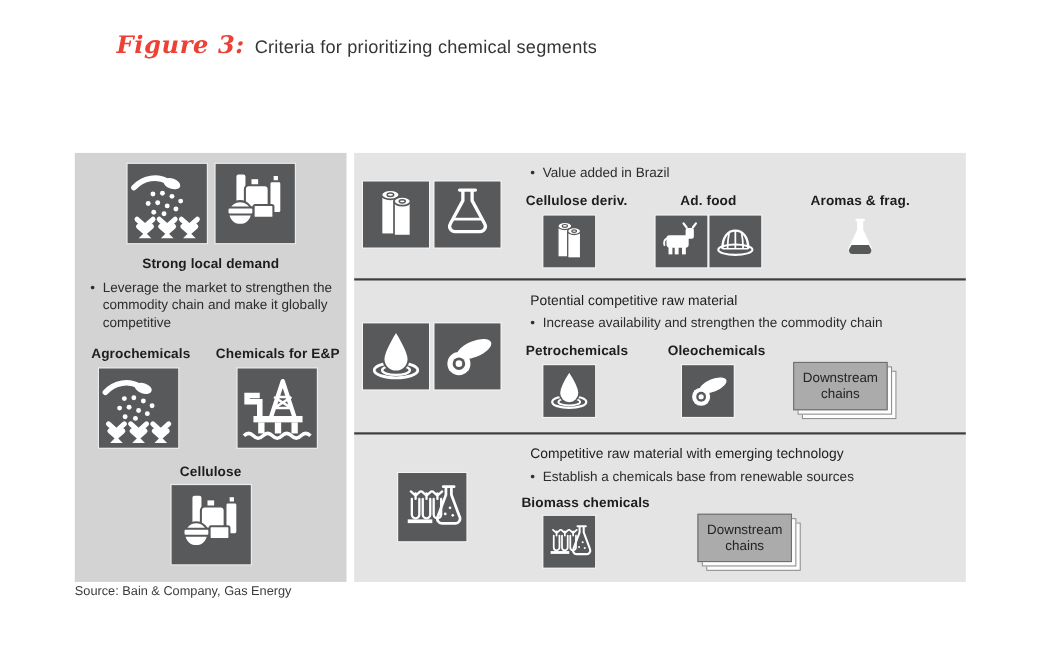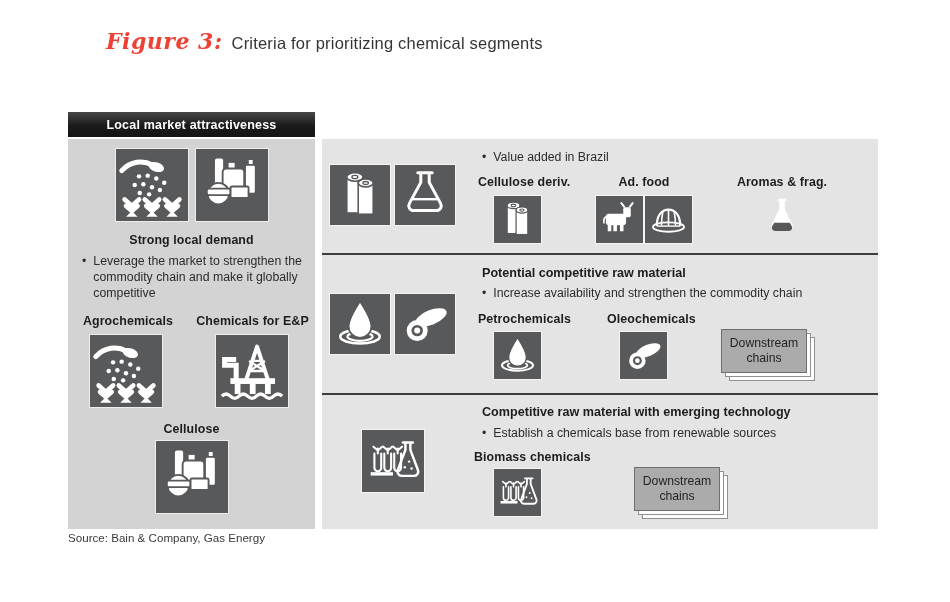--- a/index.html
+++ b/index.html
@@ -39,21 +39,21 @@
 
   .t72{width:72px;height:72px;}
   .t60{width:60px;height:60px;}
   .t47{width:47px;height:47px;}
 
   
   .seg-label{position:absolute;font-size:12.4px;font-weight:700;color:#1d1d1d;letter-spacing:.1px;}
   .center{text-align:center;}
   .bullet-line{position:absolute;display:flex;gap:7px;font-size:12.3px;color:#2c2c2c;line-height:1.32;}
   .bullet-dot{flex:0 0 auto;}
-  .row-heading{position:absolute;font-size:12.6px;font-weight:700;color:#1d1d1d;}
+  .row-heading{position:absolute;font-size:12.6px;font-weight:400;color:#1d1d1d;}
 
   
   .downstream{position:absolute;width:86px;height:44px;}
   .downstream .sheet{position:absolute;left:0;top:0;width:100%;height:100%;background:#fdfdfd;border:1.5px solid #909090;box-sizing:border-box;}
   .downstream .s2{transform:translate(8px,8px);}
   .downstream .s1{transform:translate(4px,4px);}
   .downstream .dbox{
     position:absolute;left:0;top:0;width:100%;height:100%;box-sizing:border-box;
     background:#ababab;border:1.5px solid #6f6f6f;
     display:flex;align-items:center;justify-content:center;text-align:center;
@@ -64,21 +64,20 @@
 </style>
 </head>
 <body>
 
 <div class="fig-title">
   <span class="fig-num">Figure 3:</span>
   <span class="fig-text">Criteria for prioritizing chemical segments</span>
 </div>
 
 <div class="panel" id="left-panel">
-  <div class="panel-header">Local market attractiveness</div>
   <div class="panel-body">
 
     <div class="tile t72" style="left:48px;top:10px;">
         <svg viewBox="0 0 100 100">
   <path d="M8,30 C20,17 38,15 50,22" stroke="#fff" stroke-width="7" fill="none" stroke-linecap="round"></path>
   <ellipse cx="56" cy="25" rx="11" ry="6.5" fill="#fff" transform="rotate(18 56 25)"></ellipse>
   <g fill="#fff">
     <circle cx="32" cy="38" r="3.1"></circle>
             <circle cx="44" cy="37" r="3.1"></circle>
             <circle cx="56" cy="41" r="3.1"></circle>

